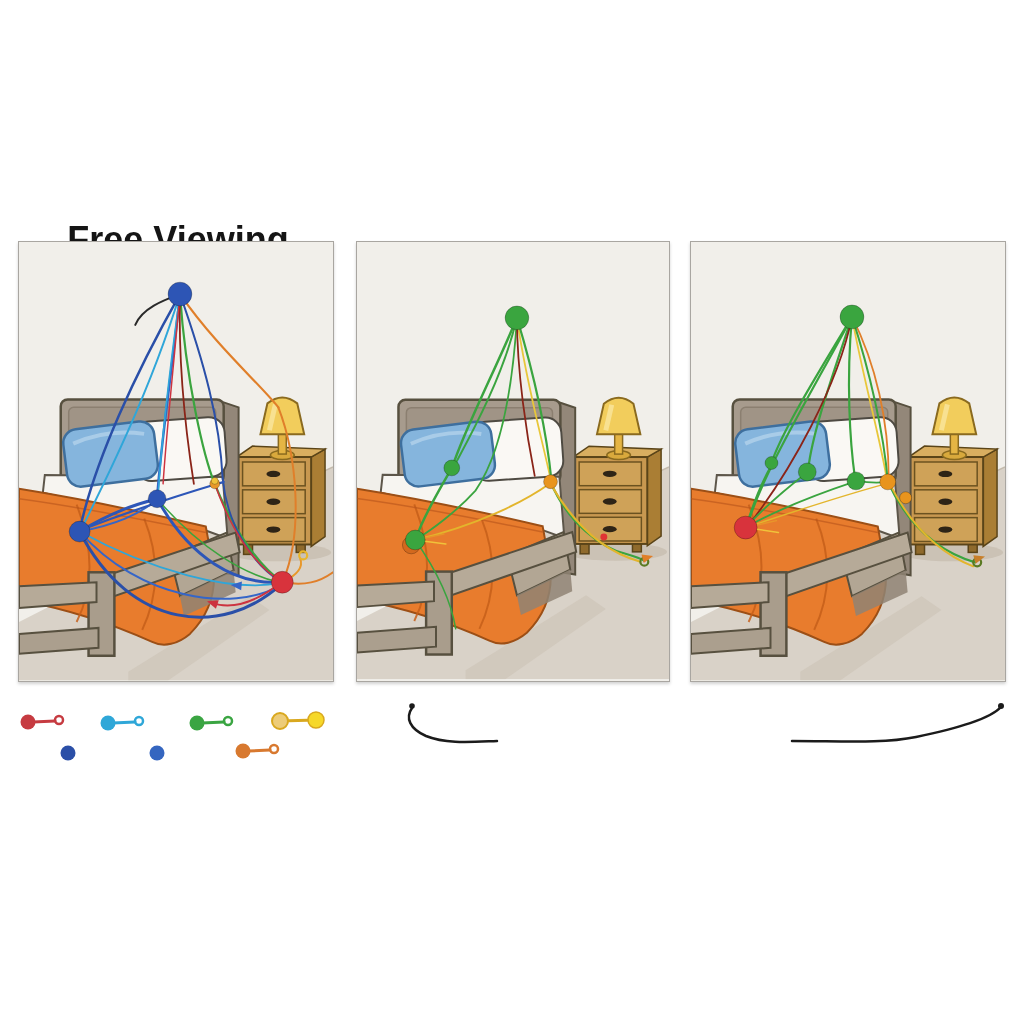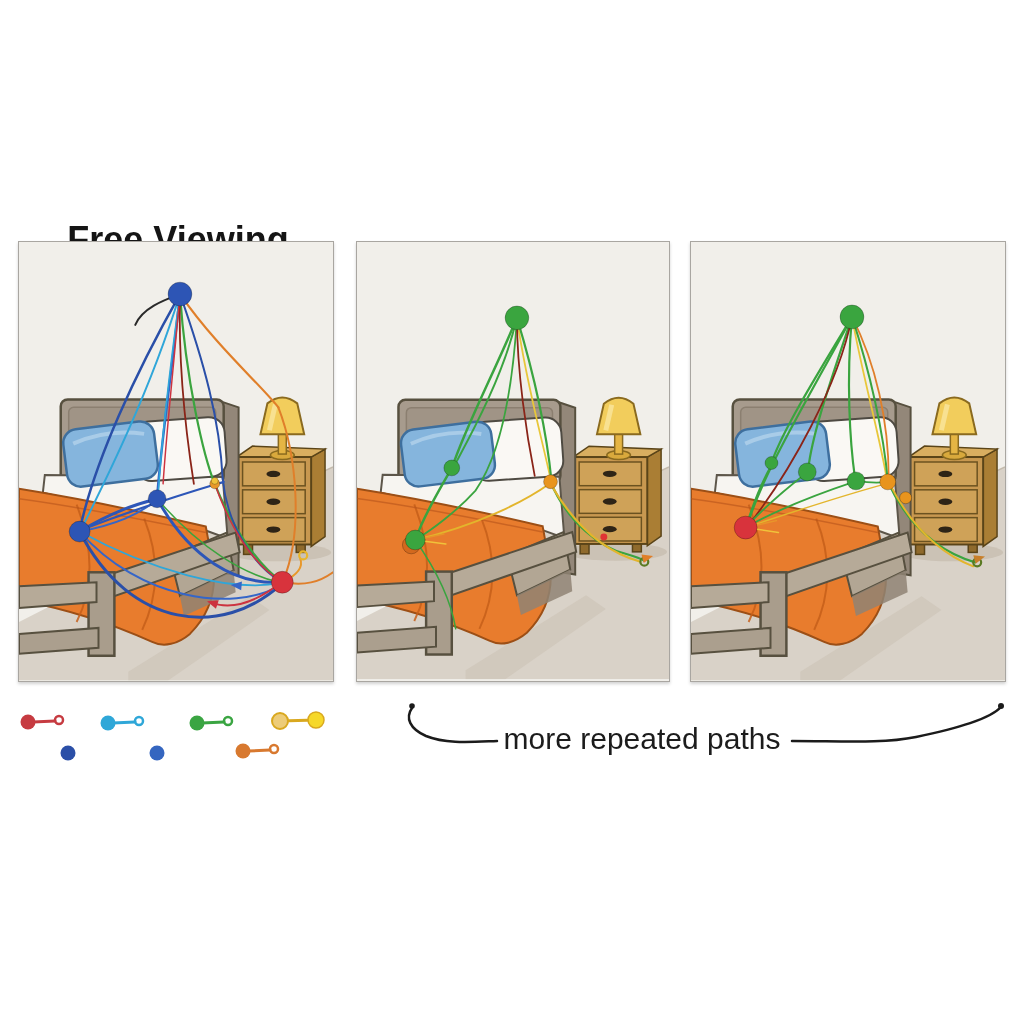--- a/index.html
+++ b/index.html
@@ -209,21 +209,20 @@
       <g>
         <circle cx="157" cy="63" r="7.5" fill="#3566c0"></circle>
       </g>
       <g>
         <line x1="248" y1="61" x2="270" y2="60" stroke="#d8792f" stroke-width="3" stroke-linecap="round"></line>
         <circle cx="274" cy="59" r="4" stroke="#d8792f" stroke-width="2.5" fill="none"></circle>
         <circle cx="243" cy="61" r="7.5" fill="#d8792f"></circle>
       </g>
     </svg>
 
-  <div class="annotation-text">more repeated paths</div>
   <svg class="arrows-svg" viewBox="395 693 625 65">
     <g>
       <path d="M412,708 C405,718 410,729 426,736 C446,744 470,742 497,741" stroke="#1b1b1b" stroke-width="2.5" fill="none" stroke-linecap="round"></path>
       <circle cx="412" cy="706" r="2.8" fill="#1b1b1b"></circle>
     </g>
     <g>
       <path d="M792,741 C840,741 882,744 916,737 C958,728 990,719 1001,707" stroke="#1b1b1b" stroke-width="2.5" fill="none" stroke-linecap="round"></path>
       <circle cx="1001" cy="706" r="3" fill="#1b1b1b"></circle>
     </g>
   </svg>

